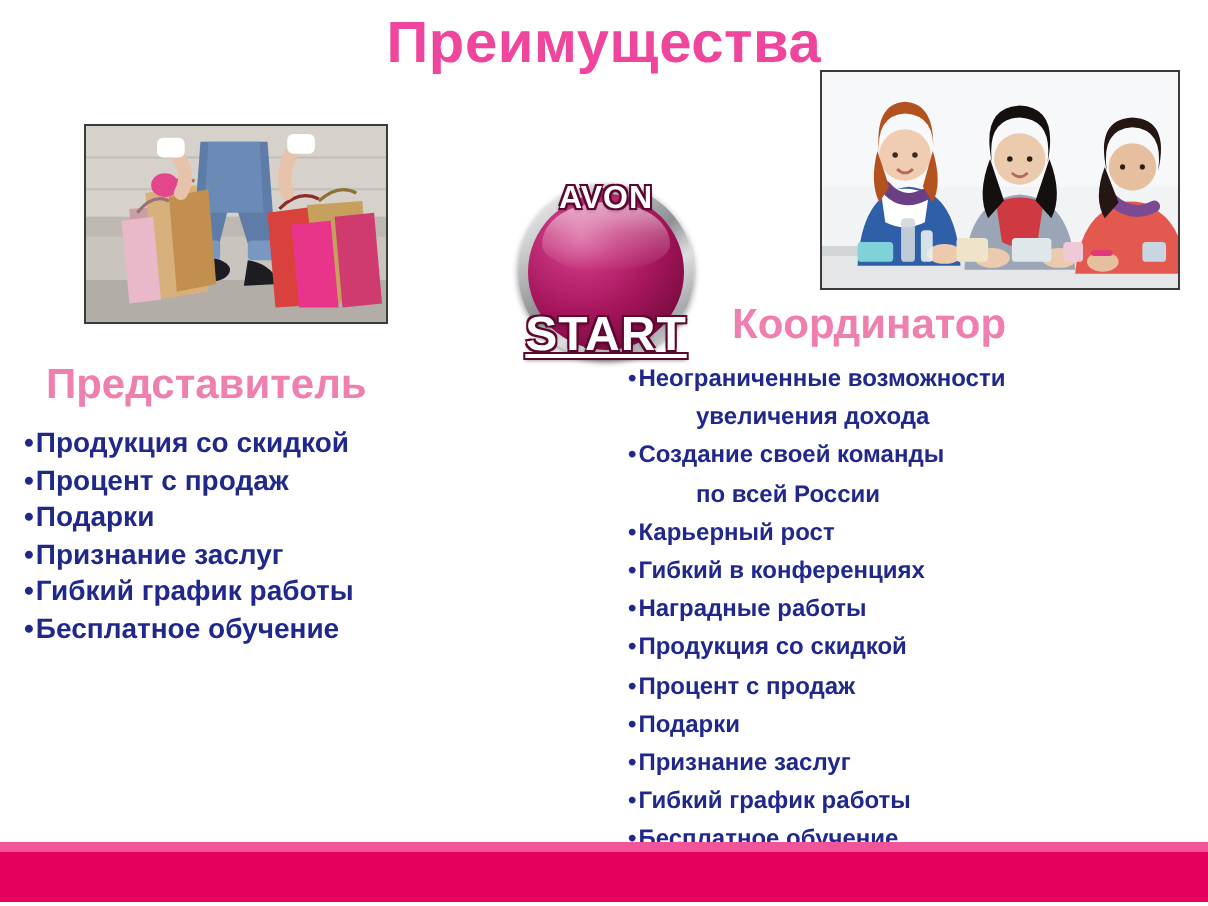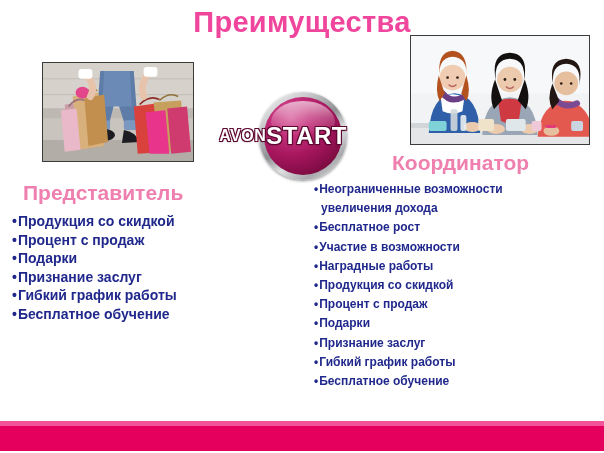--- a/index.html
+++ b/index.html
@@ -99,34 +99,34 @@
     border-radius: 50% 50% 46% 46% / 62% 62% 38% 38%;
     background: linear-gradient(to bottom,
                  rgba(255,255,255,0.62) 0%,
                  rgba(255,255,255,0.24) 48%,
                  rgba(255,255,255,0.02) 100%);
   }
   #badge-text {
     position: absolute;
     inset: 0;
     display: flex;
-    flex-direction: row;
+    flex-direction: column;
     align-items: center;
-    justify-content: flex-end;
+    justify-content: space-between;
     line-height: 1;
     color: #ffffff;
     font-weight: bold;
     letter-spacing: 0.5px;
     text-shadow:
       -1px -1px 0 #5d0730, 1px -1px 0 #5d0730,
       -1px  1px 0 #5d0730, 1px  1px 0 #5d0730,
        0 1px 2px rgba(0,0,0,0.5);
   }
   #badge-avon { font-size: 16px; margin-bottom: 1px; }
-  #badge-start { font-size: 24px; }
+  #badge-start { font-size: 24px; text-decoration: underline; }
 
   
   .col-heading {
     position: absolute;
     font-size: 21px;
     font-weight: bold;
     color: #ef7fae;
     -webkit-text-stroke: 2px #ffffff;
     paint-order: stroke fill;
     text-shadow:
@@ -134,41 +134,42 @@
        1.4px -1.4px 0 #ffffff,
       -1.4px  1.4px 0 #ffffff,
        1.4px  1.4px 0 #ffffff,
        0     -1.5px 0 #ffffff,
        0      1.5px 0 #ffffff,
       -1.5px  0     0 #ffffff,
        1.5px  0     0 #ffffff;
     white-space: nowrap;
   }
   #heading-left  { left: 23px;  top: 181px; }
-  #heading-right { left: 366px; top: 151px; margin-left: 26px; }
+  #heading-right { left: 366px; top: 151px; }
 
   
   .bullet-list {
     position: absolute;
     margin: 0;
     padding: 0;
     list-style: none;
     color: #20288c;
     font-weight: bold;
   }
   .bullet-list li {
     white-space: nowrap;
   }
   .bullet-list li .bullet-dot {
     color: #20288c;
     margin-right: 1px;
   }
   .bullet-list li .cont {
     display: block;
     padding-left: 7px;
+    margin-left: 27px;
   }
   #list-left  { left: 12px;  top: 212px; font-size: 14px; line-height: 18.5px; }
   #list-right { left: 314px; top: 180px; font-size: 12px; line-height: 19.2px; }
 
   
   #bottom-bar {
     position: absolute;
     left: 0;
     bottom: 0;
     width: 604px;
@@ -308,22 +309,23 @@
       <li><span class="bullet-dot">•</span><span>Процент с продаж</span></li>
       <li><span class="bullet-dot">•</span><span>Подарки</span></li>
       <li><span class="bullet-dot">•</span><span>Признание заслуг</span></li>
       <li><span class="bullet-dot">•</span><span>Гибкий график работы</span></li>
       <li><span class="bullet-dot">•</span><span>Бесплатное обучение</span></li>
     </ul>
 
   <div id="heading-right" class="col-heading">Координатор</div>
   <ul id="list-right" class="bullet-list">
       <li><span class="bullet-dot">•</span><span>Неограниченные возможности</span><span class="cont">увеличения дохода</span></li>
-      <li><span class="bullet-dot">•</span><span>Бесплатное рост</span></li>
-      <li><span class="bullet-dot">•</span><span>Участие в возможности</span></li>
+      <li><span class="bullet-dot">•</span><span>Создание своей команды</span><span class="cont">по всей России</span></li>
+      <li><span class="bullet-dot">•</span><span>Карьерный рост</span></li>
+      <li><span class="bullet-dot">•</span><span>Гибкий в конференциях</span></li>
       <li><span class="bullet-dot">•</span><span>Наградные работы</span></li>
       <li><span class="bullet-dot">•</span><span>Продукция со скидкой</span></li>
       <li><span class="bullet-dot">•</span><span>Процент с продаж</span></li>
       <li><span class="bullet-dot">•</span><span>Подарки</span></li>
       <li><span class="bullet-dot">•</span><span>Признание заслуг</span></li>
       <li><span class="bullet-dot">•</span><span>Гибкий график работы</span></li>
       <li><span class="bullet-dot">•</span><span>Бесплатное обучение</span></li>
     </ul>
 
   <div id="bottom-bar">

